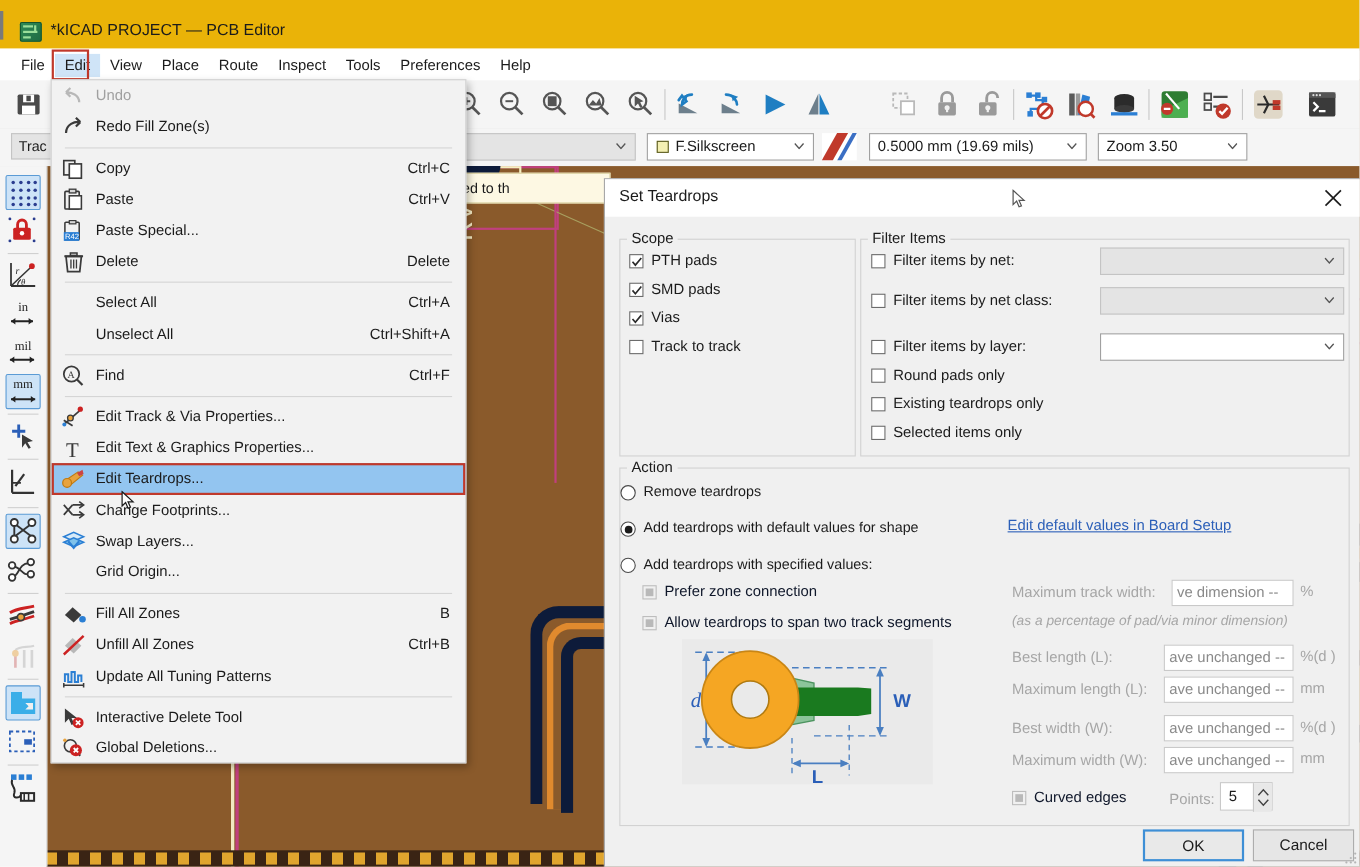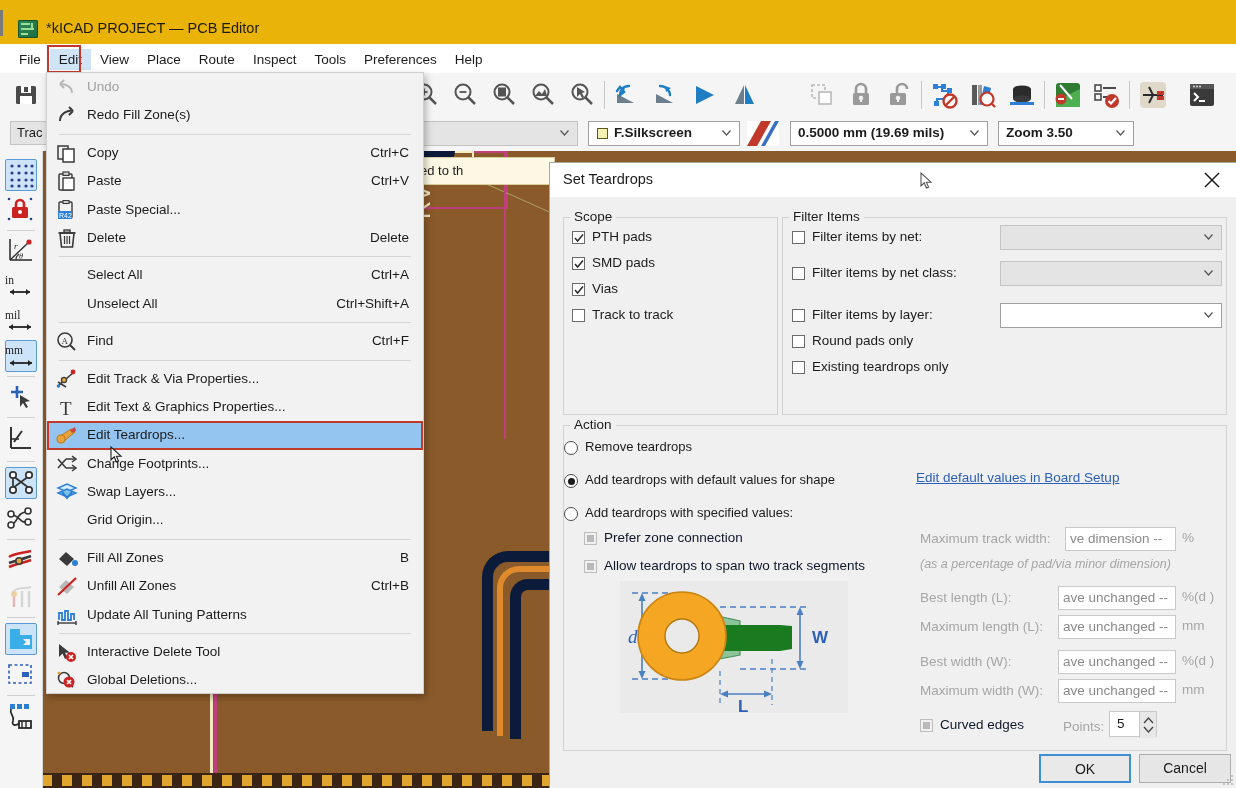--- a/index.html
+++ b/index.html
@@ -27,21 +27,21 @@
   #toolbar1{left:0;top:73px;width:1236px;height:44px;background:#f5f5f5;border-bottom:1px solid #e0e0e0;}
   #toolbar2{left:0;top:117px;width:1236px;height:34px;background:#f5f5f5;border-bottom:1px solid #d8d8d8;}
   .tb-ico{position:absolute;top:6px;width:32px;height:32px;}
   .tb-sep{position:absolute;top:8px;width:1px;height:28px;background:#c8c8c8;}
 
   
   #leftbar{left:0;top:151px;width:42px;height:637px;background:#f5f5f5;border-right:1px solid #d8d8d8;}
   .lb-btn{position:absolute;left:5px;width:32px;height:32px;box-sizing:border-box;}
   .lb-btn.sel{background:#cde3f7;border:1px solid #5b9bd5;border-radius:2px;}
   .lb-sep{position:absolute;left:7px;width:28px;height:1px;background:#d0d0d0;}
-  .lb-txt{position:absolute;width:32px;font-size:11.5px;color:#222;font-family:"Liberation Serif",serif;}
+  .lb-txt{position:absolute;width:32px;text-align:center;font-size:11.5px;color:#222;font-family:"Liberation Serif",serif;}
 
   
   #canvas{left:42px;top:151px;width:1194px;height:637px;background:#8a5a2b;overflow:hidden;}
 
   
   #tooltip{left:340px;top:157px;width:215px;height:28px;background:#fdf8e3;border:1px solid #d9cf9c;
      font-size:13px;color:#1b1b1b;padding:5px 6px 0 6px;box-sizing:border-box;white-space:nowrap;overflow:hidden;}
 
   
   #editmenu{left:46px;top:72px;width:376px;height:620px;background:#f2f2f2;border:1px solid #cfcfcf;
@@ -69,21 +69,21 @@
   .chk .box.dis::after{content:"";position:absolute;left:2px;top:2px;width:7px;height:7px;background:#b9b9b9;}
   .chk .tick{position:absolute;left:1px;top:5px;width:12px;height:12px;}
   .chk .ctxt{position:absolute;left:20px;top:2px;font-size:13.5px;color:#1b1b1b;white-space:nowrap;}
   .chk .ctxt.dis{color:#0f172a;}
 
   .rad{position:relative;height:26px;}
   .rad .ring{position:absolute;left:0;top:4px;width:14px;height:14px;border:1.4px solid #4a4a4a;border-radius:50%;box-sizing:border-box;background:#fff;}
   .rad .dot{position:absolute;left:3.5px;top:7.5px;width:7px;height:7px;border-radius:50%;background:#1b1b1b;}
   .rad .rtxt{position:absolute;left:21px;top:2px;font-size:13px;color:#1b1b1b;white-space:nowrap;}
 
-  .combo{position:absolute;box-sizing:border-box;background:#e4e4e4;border:1px solid #c4c4c4;font-weight:bold;}
+  .combo{position:absolute;box-sizing:border-box;background:#e4e4e4;border:1px solid #c4c4c4;}
   .combo.white{background:#fff;border:1px solid #a0a0a0;}
   .combo .cv{position:absolute;left:7px;top:3px;font-size:13.5px;color:#1b1b1b;white-space:nowrap;}
   .combo .arr{position:absolute;right:8px;top:8px;width:9px;height:6px;}
 
   .tfield{position:absolute;box-sizing:border-box;background:#fff;border:1px solid #c9c9c9;overflow:hidden;}
   .tfield span{position:absolute;left:4px;top:3px;font-size:13.5px;color:#8a8a8a;white-space:nowrap;}
   .flabel{position:absolute;font-size:13.5px;color:#a6a6a6;white-space:nowrap;}
   .funit{position:absolute;font-size:13.5px;color:#a6a6a6;white-space:nowrap;}
 
   .dbtn{position:absolute;box-sizing:border-box;background:#e6e6e6;border:1px solid #adadad;
@@ -780,20 +780,24 @@
       <div class="chk">
         <span class="box"></span>
         <span class="ctxt">Round pads only</span>
       </div>
       <div style="height: 2px;"></div>
       <div class="chk">
         <span class="box"></span>
         <span class="ctxt">Existing teardrops only</span>
       </div>
       <div style="height: 2px;"></div>
+      <div class="chk">
+        <span class="box"></span>
+        <span class="ctxt">Selected items only</span>
+      </div>
       <div style="height: 2px;"></div>
     </div>
 
   <div class="gbox" style="left:13px;top:262px;width:662px;height:324px;"></div>
   <div class="glbl" style="left:20px;top:254px;">Action</div>
   <div class="abs" style="left:14px;top:274px;width:400px;" id="action-radios">
       <div class="rad" style="position: absolute; left: 0px; top: 0px; width: 400px;">
         <span class="ring"></span>
         <span class="rtxt">Remove teardrops</span>
       </div>

